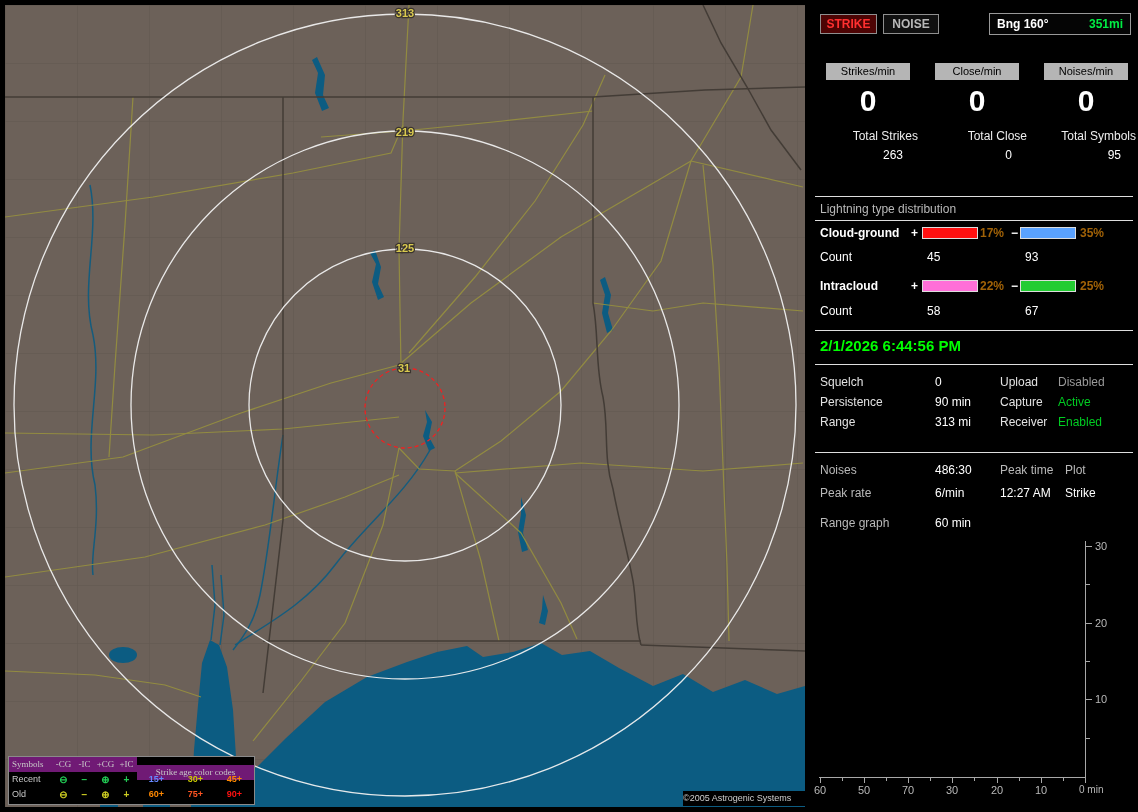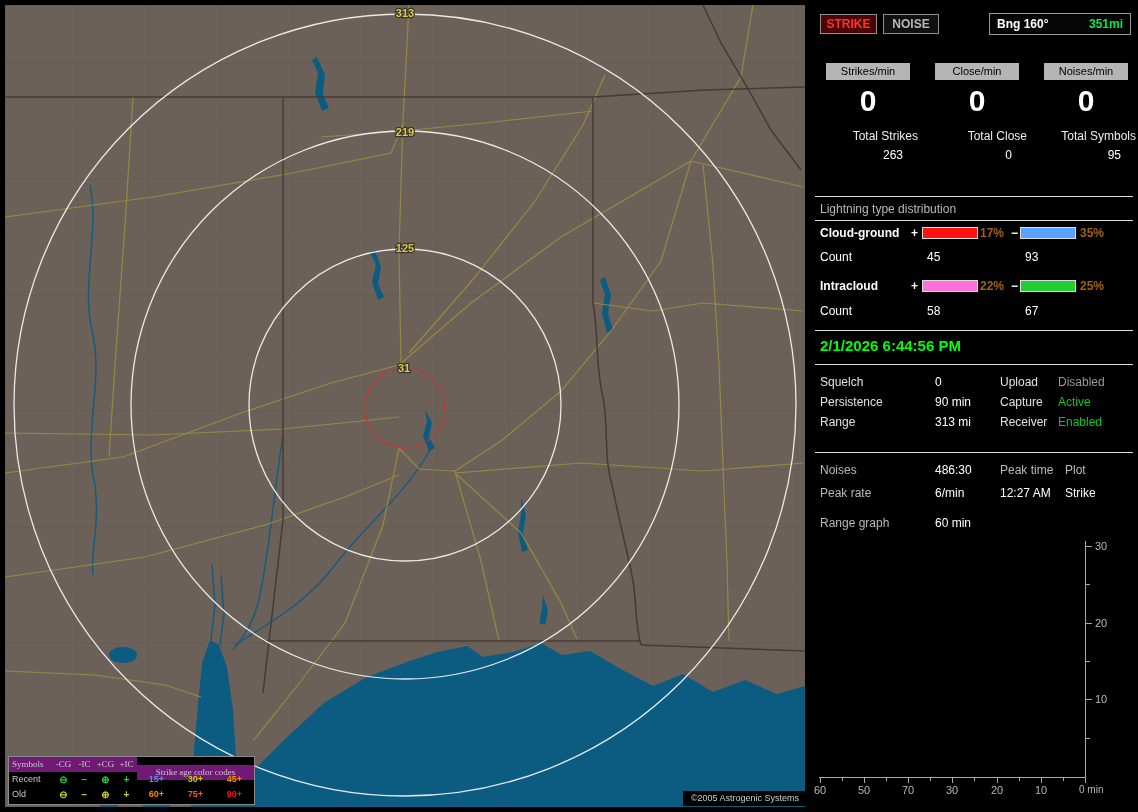--- a/index.html
+++ b/index.html
@@ -6,21 +6,21 @@
   html,body { width:1138px; height:812px; background:#000; overflow:hidden;
               font-family:"Liberation Sans", sans-serif; }
   #app { position:relative; width:1138px; height:812px; background:#000; }
   .abs { position:absolute; }
 
   
   #map { position:absolute; left:5px; top:5px; width:800px; height:590px; background:#6c6159; }
   #map svg.mapsvg { position:absolute; left:0; top:0; }
 
   .copyright { position:absolute; left:678px; top:786px; width:124px; height:15px;
-               background:#000; color:#cfcfcf; font-size:9px; line-height:15px; text-align:center; }
+               background:#000; color:#cfcfcf; font-size:9px; line-height:15px; }
 
   
   .legend { position:absolute; left:3px; top:751px; width:247px; height:49px;
             background:#000; border:1px solid #8a8a8a; color:#c8c8c8; font-size:9px;
             display:grid; grid-template-columns:44px 21px 21px 21px 21px 39px 39px 39px;
             grid-template-rows:15px 15px 15px; align-items:center; }
   .legend .hdr { background:#701a75; height:15px; line-height:15px;font-family:Liberation Serif, serif; }
   .legend .c { text-align:center; line-height:15px; height:15px; }
   .legend .l { padding-left:3px; line-height:15px; height:15px; }
   .legend .span3 { grid-column: span 3; margin-top: 15px; }

